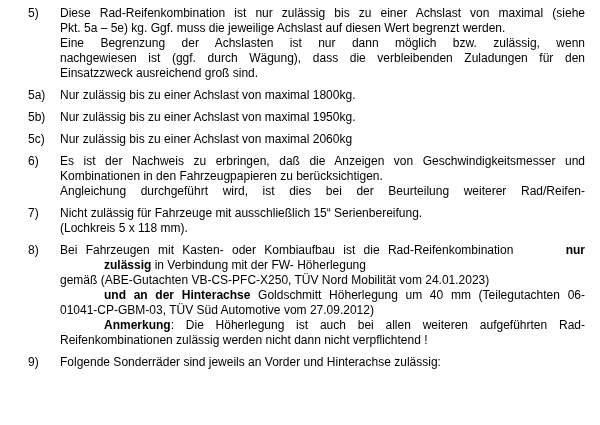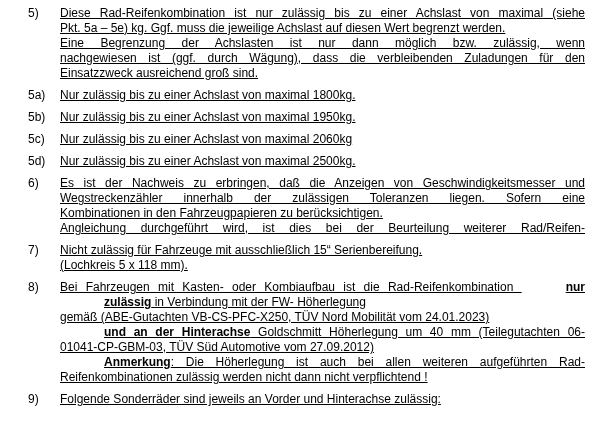--- a/index.html
+++ b/index.html
@@ -29,21 +29,20 @@
   .item-number {
     flex: 0 0 32px;
     width: 32px;
   }
   .item-body {
     flex: 1 1 auto;
     min-width: 0;
   }
   .line {
     text-align: left;
-    text-decoration: underline;
   }
   .line.justify {
     text-align: justify;
     text-align-last: justify;
   }
   .seg.bold {
     font-weight: bold;
     margin-left: 44px;
   }
 </style>
@@ -74,30 +73,23 @@
           <div class="line"><span class="seg">Nur zulässig bis zu einer Achslast von maximal 1950kg.</span></div>
         </div>
       </div>
       <div class="item">
         <div class="item-number">5c)</div>
         <div class="item-body">
           <div class="line"><span class="seg">Nur zulässig bis zu einer Achslast von maximal 2060kg</span></div>
         </div>
       </div>
       <div class="item">
-        <div class="item-number">5d)</div>
-        <div class="item-body">
-          <div class="line"><span class="seg">Nur zulässig bis zu einer Achslast von maximal 2500kg.</span></div>
-        </div>
-      </div>
-      <div class="item">
         <div class="item-number">6)</div>
         <div class="item-body">
           <div class="line justify"><span class="seg">Es ist der Nachweis zu erbringen, daß die Anzeigen von Geschwindigkeitsmesser und</span></div>
-          <div class="line justify"><span class="seg">Wegstreckenzähler innerhalb der zulässigen Toleranzen liegen. Sofern eine</span></div>
           <div class="line"><span class="seg">Kombinationen in den Fahrzeugpapieren zu berücksichtigen.</span></div>
           <div class="line justify"><span class="seg">Angleichung durchgeführt wird, ist dies bei der Beurteilung weiterer Rad/Reifen-</span></div>
         </div>
       </div>
       <div class="item">
         <div class="item-number">7)</div>
         <div class="item-body">
           <div class="line"><span class="seg">Nicht zulässig für Fahrzeuge mit ausschließlich 15“ Serienbereifung.</span></div>
           <div class="line"><span class="seg">(Lochkreis 5 x 118 mm).</span></div>
         </div>

